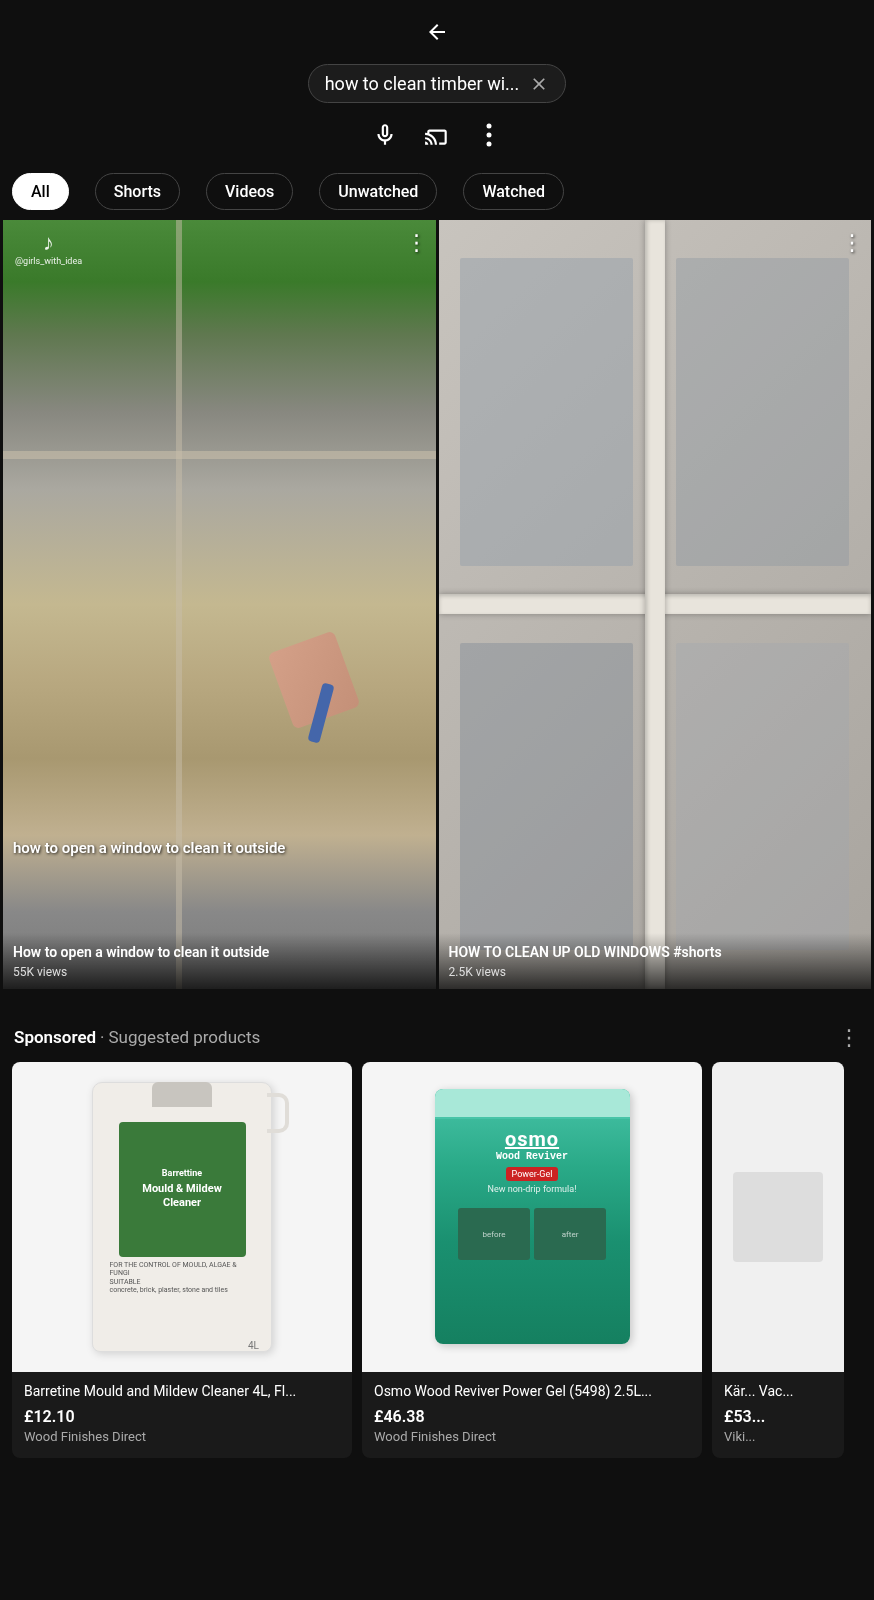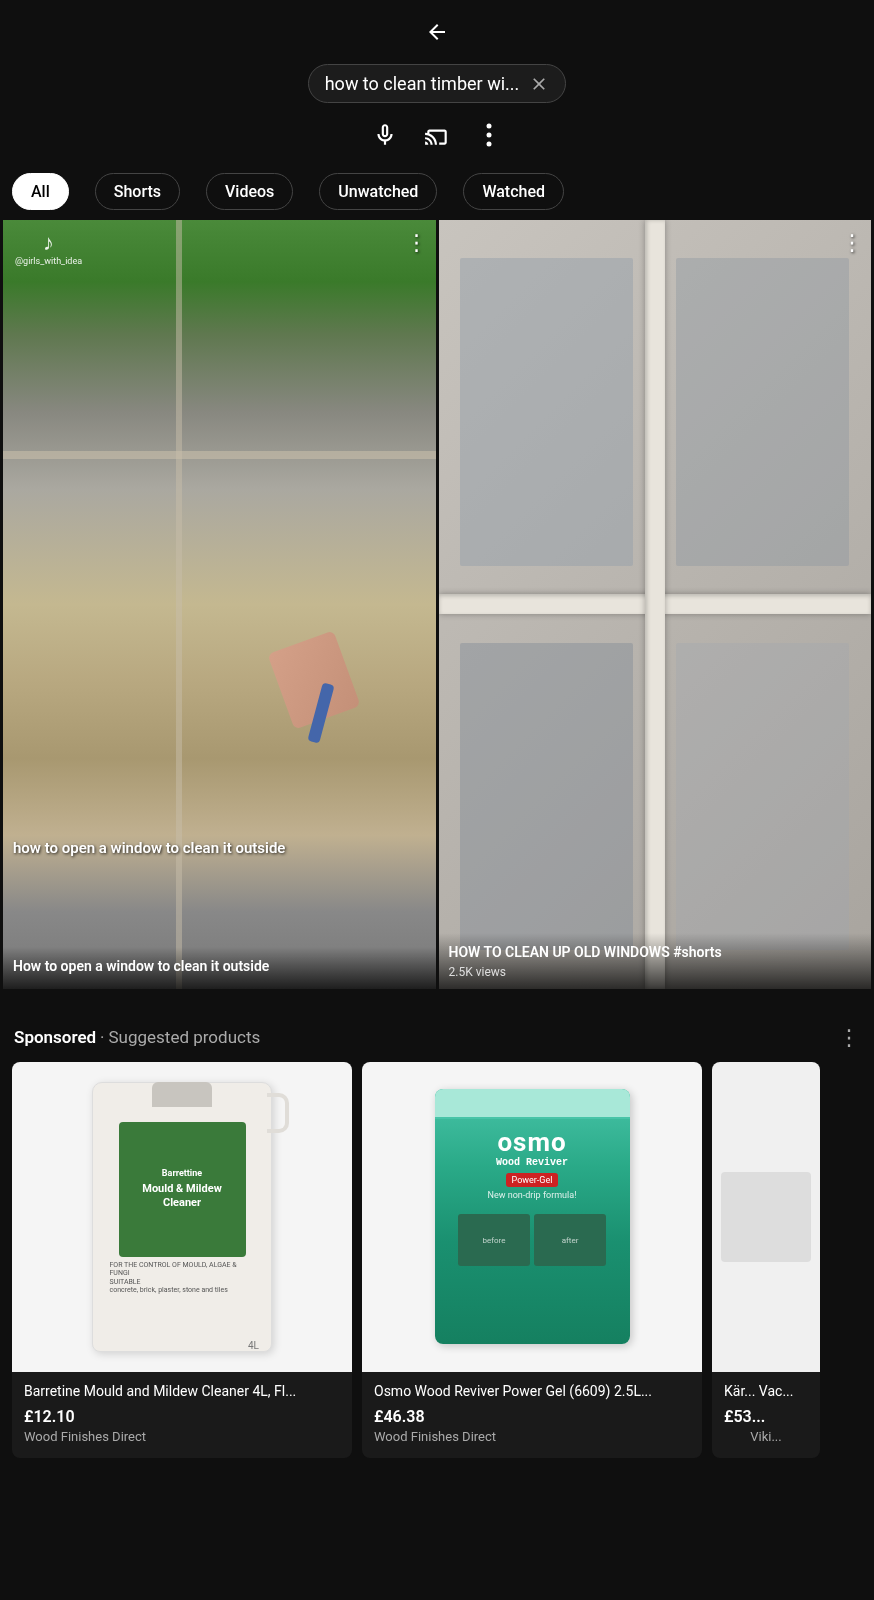--- a/index.html
+++ b/index.html
@@ -322,23 +322,24 @@
       border-radius: 8px 8px 0 0;
       border-bottom: 2px solid #48c4a8;
     }
     .container-brand-area {
       padding: 8px 14px;
       text-align: center;
       width: 100%;
     }
     .osmo-brand {
       color: #fff;
-      font-size: 26px;
+      font-size: 20px;
       font-weight: bold;
       letter-spacing: 1px;
+      text-decoration: underline;
     }
     .osmo-product {
       color: #fff;
       font-size: 10px;
       font-weight: 600;
       font-family: Liberation Mono, monospace;
     }
     .osmo-badge {
       background: #cc2222;
       color: #fff;
@@ -387,21 +388,21 @@
       margin-bottom: 3px;
     }
     .product-seller {
       font-size: 13px;
       color: #aaa;
     }
 
     
     .product-card-partial {
       flex-shrink: 0;
-      width: 108px;
+      width: 132px;
       background: #1a1a1a;
       border-radius: 8px;
       overflow: hidden;
     }
     .partial-image {
       width: 100%;
       height: 310px;
       background: #f0f0f0;
       display: flex;
       align-items: center;
@@ -418,21 +419,20 @@
     }
     .partial-price {
       font-size: 16px;
       font-weight: 600;
       color: #fff;
       margin-bottom: 3px;
     }
     .partial-seller {
       font-size: 13px;
       color: #aaa;
-      text-align: center;
     }
 
     
     .window-bg {
       position: absolute;
       top: 0; left: 0; right: 0; bottom: 0;
       background: linear-gradient(135deg, #c8c4be 0%, #b8b4ae 50%, #a8a49e 100%);
     }
     .window-cross-h {
       position: absolute;
@@ -519,20 +519,21 @@
         <div style="position:absolute;bottom:32%;right:25%;width:12px;height:60px;background:#4466aa;border-radius:4px;transform:rotate(15deg);"></div>
       </div>
       <div class="tiktok-badge">
         <span class="tiktok-logo">♪</span>
         <span class="tiktok-handle">@girls_with_idea</span>
       </div>
       <div class="more-btn">⋮</div>
       <div class="video-middle-text">how to open a window to clean it outside</div>
       <div class="video-info-overlay">
         <div class="video-title-overlay">How to open a window to clean it outside</div>
+        <div class="video-views">55K views</div>
       </div>
     </div>
   </div>
 
   <div class="video-card">
     <div class="video-thumbnail">
       <div style="width:100%;height:100%;position:relative;">
         <div class="window-bg"></div>
         <div class="window-cross-h"></div>
         <div class="window-cross-v"></div>
@@ -595,21 +596,21 @@
           <div class="osmo-badge">Power-Gel</div>
           <div class="osmo-sub">New non-drip formula!</div>
         </div>
         <div class="container-before-after">
           <div class="ba-box">before</div>
           <div class="ba-box">after</div>
         </div>
       </div>
     </div>
     <div class="product-details">
-      <div class="product-title">Osmo Wood Reviver Power Gel (6609) 2.5L...</div>
+      <div class="product-title">Osmo Wood Reviver Power Gel (5498) 2.5L...</div>
       <div class="product-price">£46.38</div>
       <div class="product-seller">Wood Finishes Direct</div>
     </div>
   </div>
 
   <div class="product-card-partial">
     <div class="partial-image">
       <div style="width:90px;height:90px;background:#ddd;border-radius:4px;display:flex;align-items:center;justify-content:center;font-size:11px;color:#999;">
       </div>
     </div>

